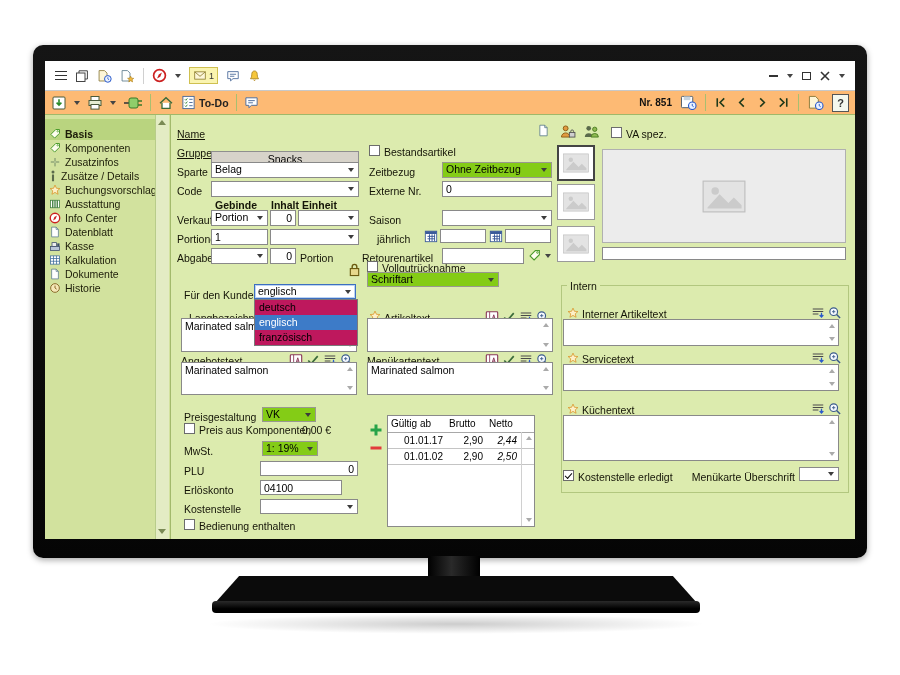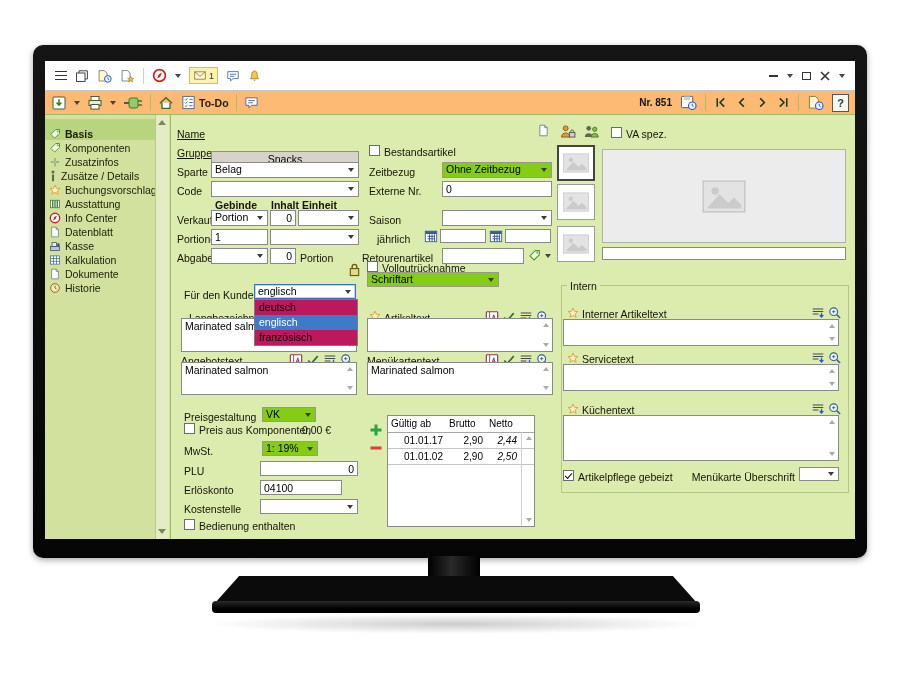--- a/index.html
+++ b/index.html
@@ -686,21 +686,21 @@
             <svg width="14" height="14">
                 <use href="#i-mag"></use>
               </svg>
           </div>
           <div class="ta" style="left:392px;top:300px;width:276px;height:46px">
               <span class="scup"></span>
               <span class="scdn"></span>
             </div>
 
           <span class="chk on" style="left:392px;top:355px"></span>
-          <div class="lbl" style="left:407px;top:356px">Artikelpflege gebeizt</div>
+          <div class="lbl" style="left:407px;top:356px">Kostenstelle erledigt</div>
           <div class="lbl" style="left:520px;top:356px;width:104px;text-align:right">Menükarte Überschrift</div>
           <div class="cmb" style="left:628px;top:352px;width:40px;height:14px">
               <span class="tri"></span>
             </div>
 
         </div>
       </div>
 
     </div>
   </div>

